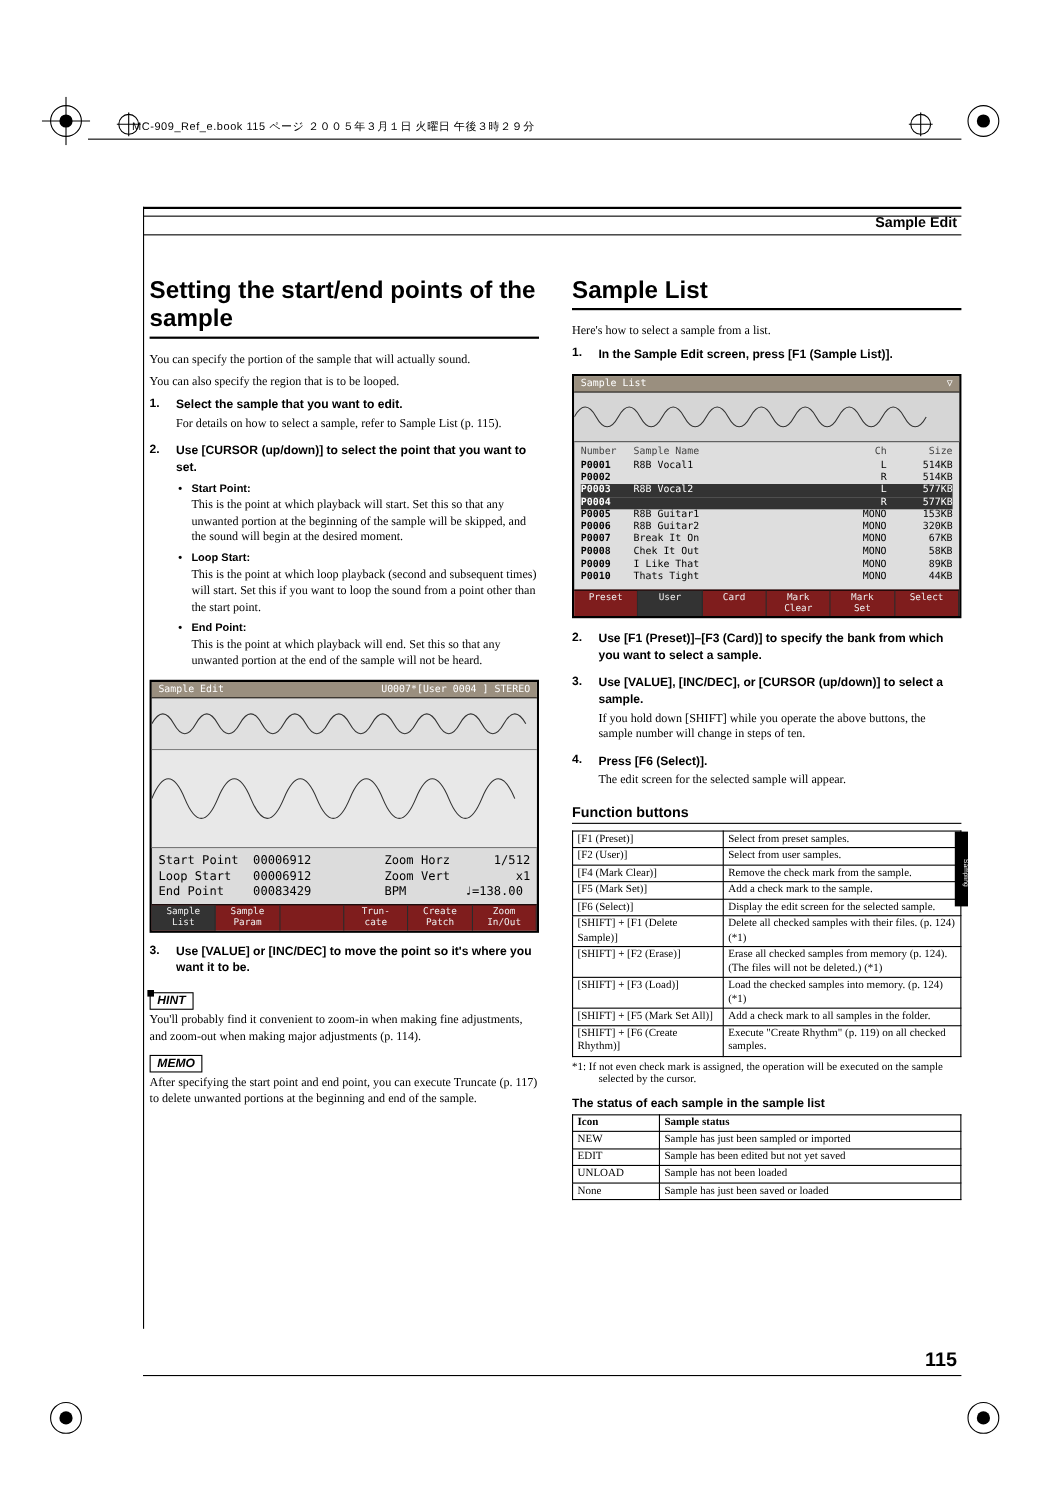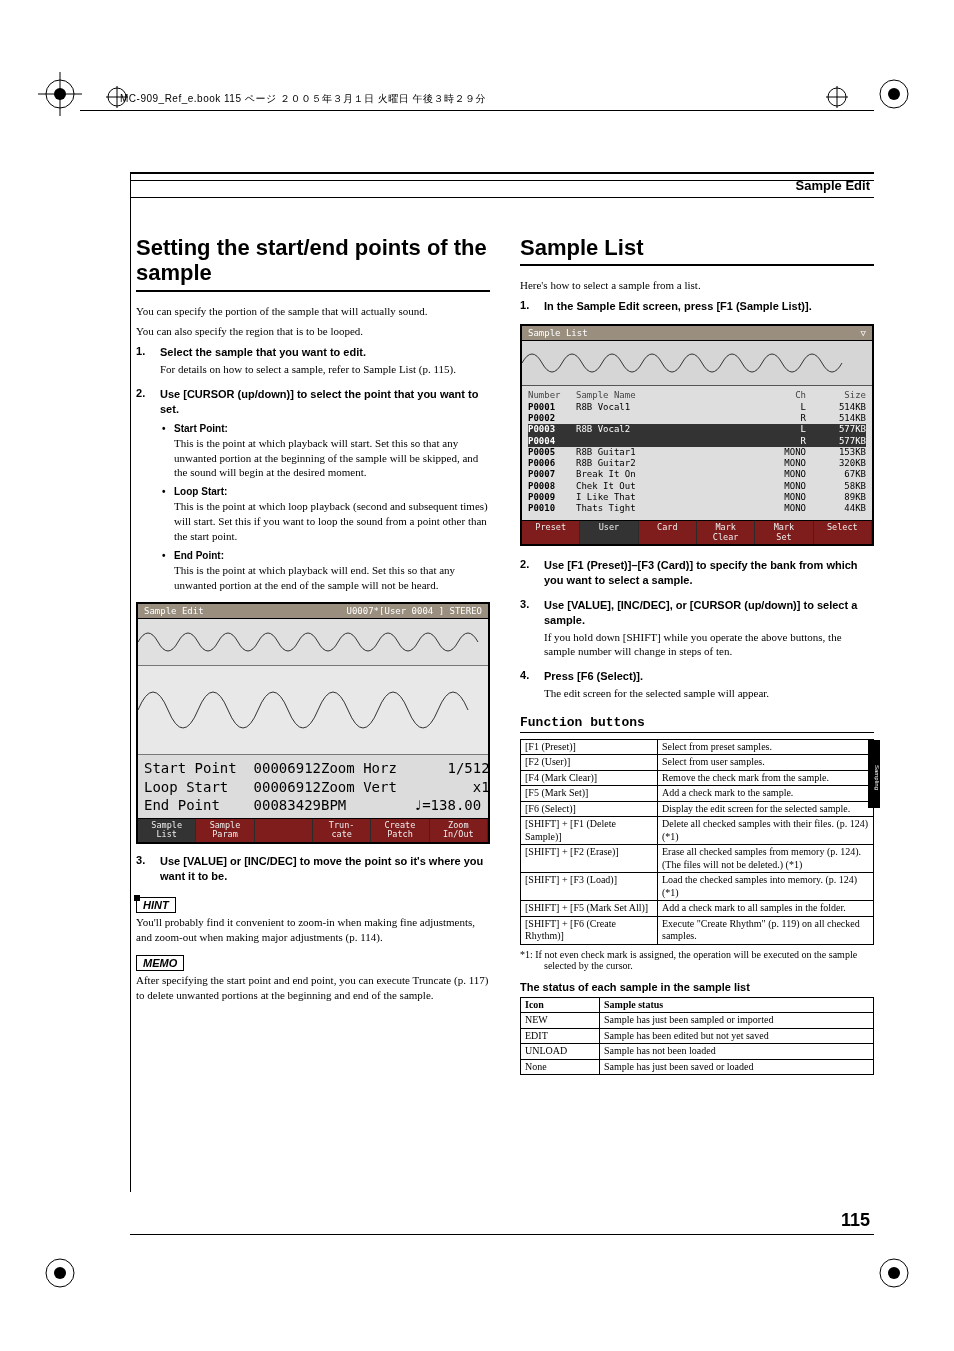--- a/index.html
+++ b/index.html
@@ -8,20 +8,21 @@
     font-family: "Times New Roman", serif;
     font-size: 11px;
     color: #000;
     background: #fff;
     width: 954px;
   }
   .page {
     position: relative;
     width: 954px;
     height: 1335px;
+    margin-top: 16px;
   }
   .print-mark {
     position: absolute;
   }
   .print-mark svg { display: block; }
 
   .book-header {
     position: absolute;
     top: 92px;
     left: 120px;
@@ -182,21 +183,21 @@
   }
   .ss-wave2 {
     height: 88px;
     background: #e8e8e8;
     border-bottom: 1px solid #777;
     position: relative;
     overflow: hidden;
   }
   .ss-params {
     font-family: monospace;
-    font-size: 14px;
+    font-size: 11px;
     padding: 4px 6px;
     display: flex;
     justify-content: space-between;
   }
   .ss-param-col div { line-height: 1.3; white-space: pre; }
   .ss-fkeys {
     display: flex;
     background: #7f1d1d;
     border-top: 1px solid #000;
   }
@@ -229,21 +230,21 @@
   }
   .hint-tag::before {
     content: "";
     position: absolute;
     top: -3px; left: -3px;
     width: 6px; height: 6px;
     background: #000;
   }
 
   h3.subsection {
-    font-family: Liberation Mono, monospace;
+    font-family: Liberation Sans, sans-serif;
     font-size: 13px;
     font-weight: bold;
     margin: 14px 0 2px 0;
   }
   .sub-rule {
     border-top: 1px solid #000;
     margin: 0 0 6px 0;
   }
   h4.subsub {
     font-family: Arial, sans-serif;

